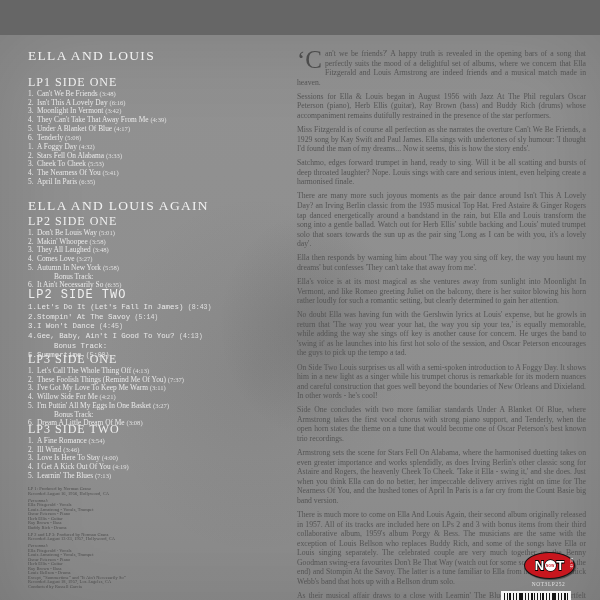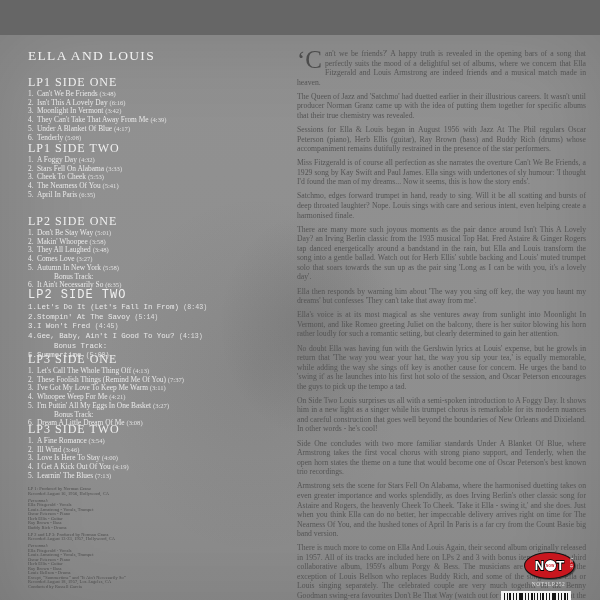--- a/index.html
+++ b/index.html
@@ -66,54 +66,54 @@
   <div class="tracklist" id="tl0">
       <div class="tl-heading">LP1 SIDE ONE</div>
       <div class="track"><span class="tn">1.</span><span class="tt">Can't We Be Friends </span><span class="td">(3:48)</span></div>
       <div class="track"><span class="tn">2.</span><span class="tt">Isn't This A Lovely Day </span><span class="td">(6:16)</span></div>
       <div class="track"><span class="tn">3.</span><span class="tt">Moonlight In Vermont </span><span class="td">(3:42)</span></div>
       <div class="track"><span class="tn">4.</span><span class="tt">They Can't Take That Away From Me </span><span class="td">(4:39)</span></div>
       <div class="track"><span class="tn">5.</span><span class="tt">Under A Blanket Of Blue </span><span class="td">(4:17)</span></div>
       <div class="track"><span class="tn">6.</span><span class="tt">Tenderly </span><span class="td">(5:08)</span></div>
     </div>
   <div class="tracklist" id="tl1">
-      <div class="tl-heading">LP1 SIDE TWO</div>
       <div class="track"><span class="tn">1.</span><span class="tt">A Foggy Day </span><span class="td">(4:32)</span></div>
       <div class="track"><span class="tn">2.</span><span class="tt">Stars Fell On Alabama </span><span class="td">(3:33)</span></div>
       <div class="track"><span class="tn">3.</span><span class="tt">Cheek To Cheek </span><span class="td">(5:53)</span></div>
       <div class="track"><span class="tn">4.</span><span class="tt">The Nearness Of You </span><span class="td">(5:41)</span></div>
       <div class="track"><span class="tn">5.</span><span class="tt">April In Paris </span><span class="td">(6:35)</span></div>
     </div>
 
+  <div class="album-title" id="title2">ELLA AND LOUIS AGAIN</div>
 
   <div class="tracklist" id="tl2">
       <div class="tl-heading">LP2 SIDE ONE</div>
-      <div class="track"><span class="tn">1.</span><span class="tt">Don't Be Stay Way </span><span class="td">(5:01)</span></div>
+      <div class="track"><span class="tn">1.</span><span class="tt">Don't Be Louis Way </span><span class="td">(5:01)</span></div>
       <div class="track"><span class="tn">2.</span><span class="tt">Makin' Whoopee </span><span class="td">(3:58)</span></div>
       <div class="track"><span class="tn">3.</span><span class="tt">They All Laughed </span><span class="td">(3:48)</span></div>
       <div class="track"><span class="tn">4.</span><span class="tt">Comes Love </span><span class="td">(3:27)</span></div>
       <div class="track"><span class="tn">5.</span><span class="tt">Autumn In New York </span><span class="td">(5:58)</span></div>
       <div class="track-label">Bonus Track:</div>
       <div class="track"><span class="tn">6.</span><span class="tt">It Ain't Necessarily So </span><span class="td">(6:35)</span></div>
     </div>
   <div class="tracklist" id="tl3">
       <div class="tl-heading">LP2 SIDE TWO</div>
-      <div class="track"><span class="tn">1.</span><span class="tt">Let's Do It (Let's Fall In From) </span><span class="td">(8:43)</span></div>
+      <div class="track"><span class="tn">1.</span><span class="tt">Let's Do It (Let's Fall In James) </span><span class="td">(8:43)</span></div>
       <div class="track"><span class="tn">2.</span><span class="tt">Stompin' At The Savoy </span><span class="td">(5:14)</span></div>
-      <div class="track"><span class="tn">3.</span><span class="tt">I Won't Fred </span><span class="td">(4:45)</span></div>
+      <div class="track"><span class="tn">3.</span><span class="tt">I Won't Dance </span><span class="td">(4:45)</span></div>
       <div class="track"><span class="tn">4.</span><span class="tt">Gee, Baby, Ain't I Good To You? </span><span class="td">(4:13)</span></div>
       <div class="track-label">Bonus Track:</div>
       <div class="track"><span class="tn">5.</span><span class="tt">Summertime </span><span class="td">(5:00)</span></div>
     </div>
   <div class="tracklist" id="tl4">
       <div class="tl-heading">LP3 SIDE ONE</div>
       <div class="track"><span class="tn">1.</span><span class="tt">Let's Call The Whole Thing Off </span><span class="td">(4:13)</span></div>
       <div class="track"><span class="tn">2.</span><span class="tt">These Foolish Things (Remind Me Of You) </span><span class="td">(7:37)</span></div>
       <div class="track"><span class="tn">3.</span><span class="tt">I've Got My Love To Keep Me Warm </span><span class="td">(3:11)</span></div>
-      <div class="track"><span class="tn">4.</span><span class="tt">Whoopee Weep For Me </span><span class="td">(4:21)</span></div>
+      <div class="track"><span class="tn">4.</span><span class="tt">Willow Side For Me </span><span class="td">(4:21)</span></div>
       <div class="track"><span class="tn">5.</span><span class="tt">I'm Puttin' All My Eggs In One Basket </span><span class="td">(3:27)</span></div>
       <div class="track-label">Bonus Track:</div>
       <div class="track"><span class="tn">6.</span><span class="tt">Dream A Little Dream Of Me </span><span class="td">(3:08)</span></div>
     </div>
   <div class="tracklist" id="tl5">
       <div class="tl-heading">LP3 SIDE TWO</div>
       <div class="track"><span class="tn">1.</span><span class="tt">A Fine Romance </span><span class="td">(3:54)</span></div>
       <div class="track"><span class="tn">2.</span><span class="tt">Ill Wind </span><span class="td">(3:46)</span></div>
       <div class="track"><span class="tn">3.</span><span class="tt">Love Is Here To Stay </span><span class="td">(4:00)</span></div>
       <div class="track"><span class="tn">4.</span><span class="tt">I Get A Kick Out Of You </span><span class="td">(4:19)</span></div>
@@ -148,21 +148,20 @@
         <div class="credit-line">Louie Bellson - Drums</div>
         <div class="credit-line">Except, “Summertime” and “It Ain't Necessarily So”</div>
         <div class="credit-line">Recorded August 18, 1957, Los Angeles, CA</div>
         <div class="credit-line">Conducted by Russell Garcia</div>
       </div>
     </div>
 
   <div class="notes">
     <p class="para"><span class="opening">‘C</span><span>an't we be friends?' A happy truth is revealed in the opening bars of a song that perfectly suits the mood of a delightful set of albums, where we concern that Ella Fitzgerald and Louis Armstrong are indeed friends and a musical match made in heaven.</span></p>
     <div>
-        <p class="para">The Queen of Jazz and 'Satchmo' had duetted earlier in their illustrious careers. It wasn't until producer Norman Granz came up with the idea of putting them together for specific albums that their true chemistry was revealed.</p>
         <p class="para">Sessions for Ella &amp; Louis began in August 1956 with Jazz At The Phil regulars Oscar Peterson (piano), Herb Ellis (guitar), Ray Brown (bass) and Buddy Rich (drums) whose accompaniment remains dutifully restrained in the presence of the star performers.</p>
         <p class="para">Miss Fitzgerald is of course all perfection as she narrates the overture Can't We Be Friends, a 1929 song by Kay Swift and Paul James. Ella sings with undertones of sly humour: 'I thought I'd found the man of my dreams... Now it seems, this is how the story ends'.</p>
         <p class="para">Satchmo, edges forward trumpet in hand, ready to sing. Will it be all scatting and bursts of deep throated laughter? Nope. Louis sings with care and serious intent, even helping create a harmonised finale.</p>
         <p class="para">There are many more such joyous moments as the pair dance around Isn't This A Lovely Day? an Irving Berlin classic from the 1935 musical Top Hat. Fred Astaire &amp; Ginger Rogers tap danced energetically around a bandstand in the rain, but Ella and Louis transform the song into a gentle ballad. Watch out for Herb Ellis' subtle backing and Louis' muted trumpet solo that soars towards the sun up as the pair sing 'Long as I can be with you, it's a lovely day'.</p>
         <p class="para">Ella then responds by warning him about 'The way you sing off key, the way you haunt my dreams' but confesses 'They can't take that away from me'.</p>
         <p class="para">Ella's voice is at its most magical as she ventures away from sunlight into Moonlight In Vermont, and like Romeo greeting Juliet on the balcony, there is her suitor blowing his horn rather loudly for such a romantic setting, but clearly determined to gain her attention.</p>
         <p class="para">No doubt Ella was having fun with the Gershwin lyrics at Louis' expense, but he growls in return that 'The way you wear your hat, the way you sip your tea,' is equally memorable, while adding the way she sings off key is another cause for concern. He urges the band to 'swing it' as he launches into his first hot solo of the session, and Oscar Peterson encourages the guys to pick up the tempo a tad.</p>
         <p class="para">On Side Two Louis surprises us all with a semi-spoken introduction to A Foggy Day. It shows him in a new light as a singer while his trumpet chorus is remarkable for its modern nuances and careful construction that goes well beyond the boundaries of New Orleans and Dixieland. In other words - he's cool!</p>
         <p class="para">Side One concludes with two more familiar standards Under A Blanket Of Blue, where Armstrong takes the first vocal chorus with strong piano support, and Tenderly, when the open horn states the theme on a tune that would become one of Oscar Peterson's best known trio recordings.</p>
         <p class="para">Armstrong sets the scene for Stars Fell On Alabama, where the harmonised duetting takes on even greater importance and works splendidly, as does Irving Berlin's other classic song for Astaire and Rogers, the heavenly Cheek To Cheek. 'Take it Ella - swing it,' and she does. Just when you think Ella can do no better, her impeccable delivery arrives right on time for The Nearness Of You, and the hushed tones of April In Paris is a far cry from the Count Basie big band version.</p>

